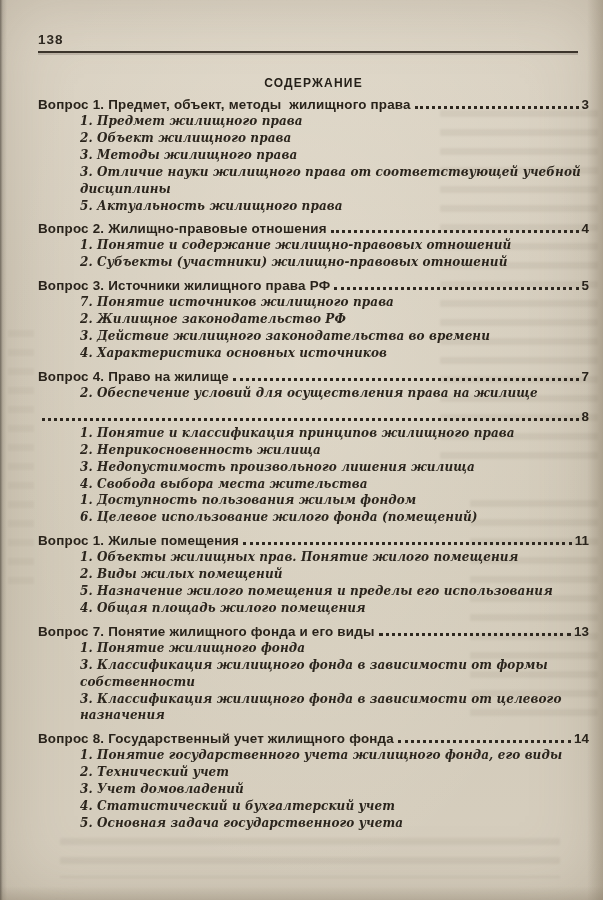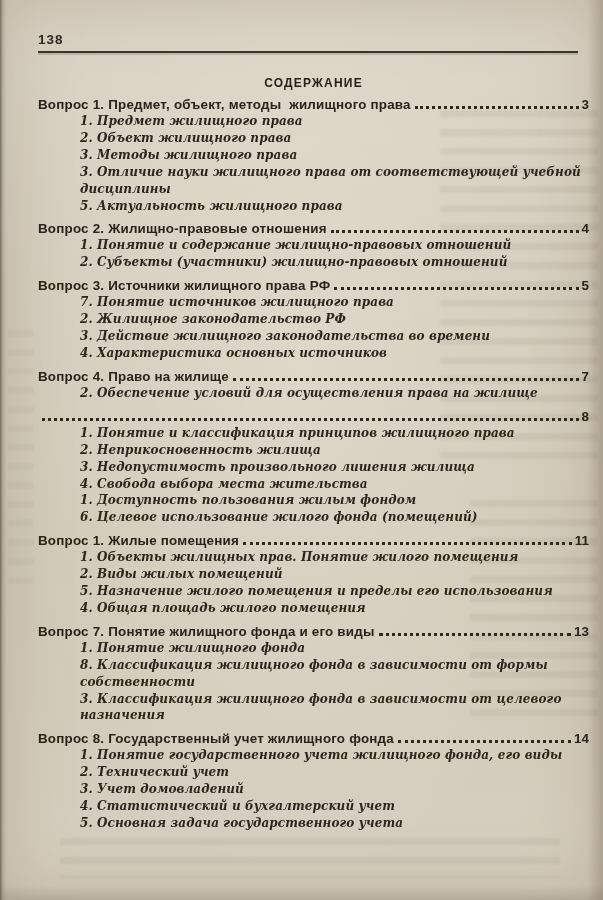--- a/index.html
+++ b/index.html
@@ -188,21 +188,21 @@
   </section>
 
   <section class="entry">
     <div class="entry-head">
       <span class="entry-label">Вопрос 7. Понятие жилищного фонда и его виды</span>
       <span class="leader"></span>
       <span class="entry-page">13</span>
     </div>
     <div class="entry-items">
             <div class="item">1. Понятие жилищного фонда</div>
-            <div class="item">8. Классификация жилищного фонда в зависимости от формы
+            <div class="item">3. Классификация жилищного фонда в зависимости от формы
 собственности</div>
             <div class="item">3. Классификация жилищного фонда в зависимости от целевого назначения</div>
           </div>
   </section>
 
   <section class="entry">
     <div class="entry-head">
       <span class="entry-label">Вопрос 8. Государственный учет жилищного фонда</span>
       <span class="leader"></span>
       <span class="entry-page">14</span>

